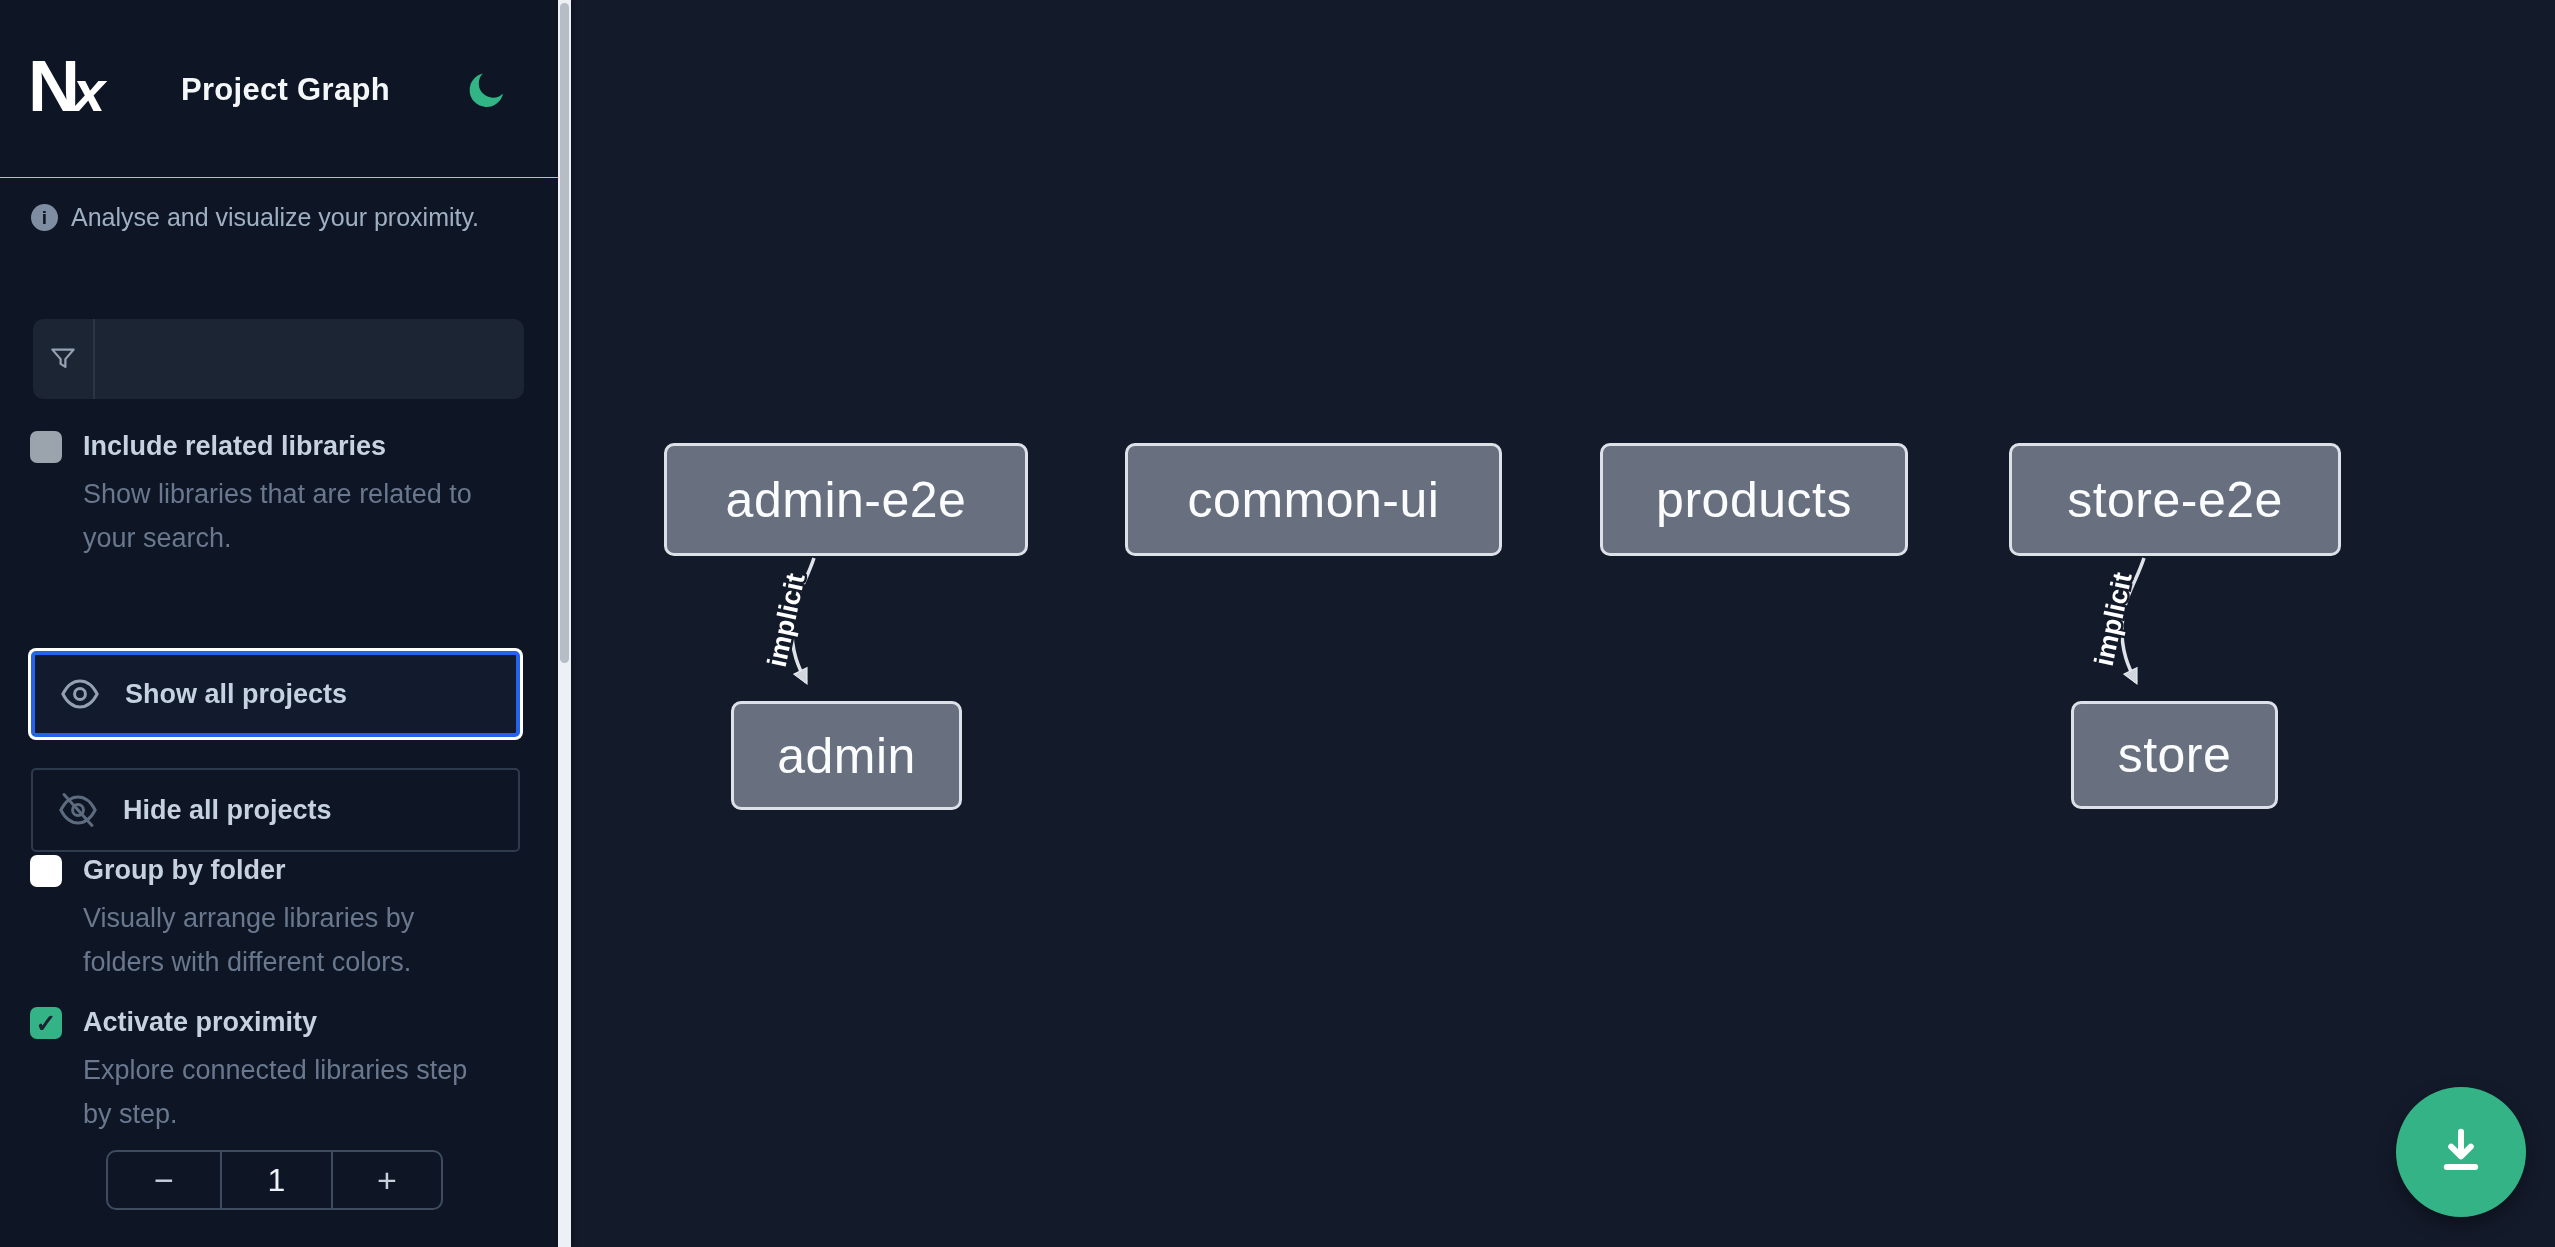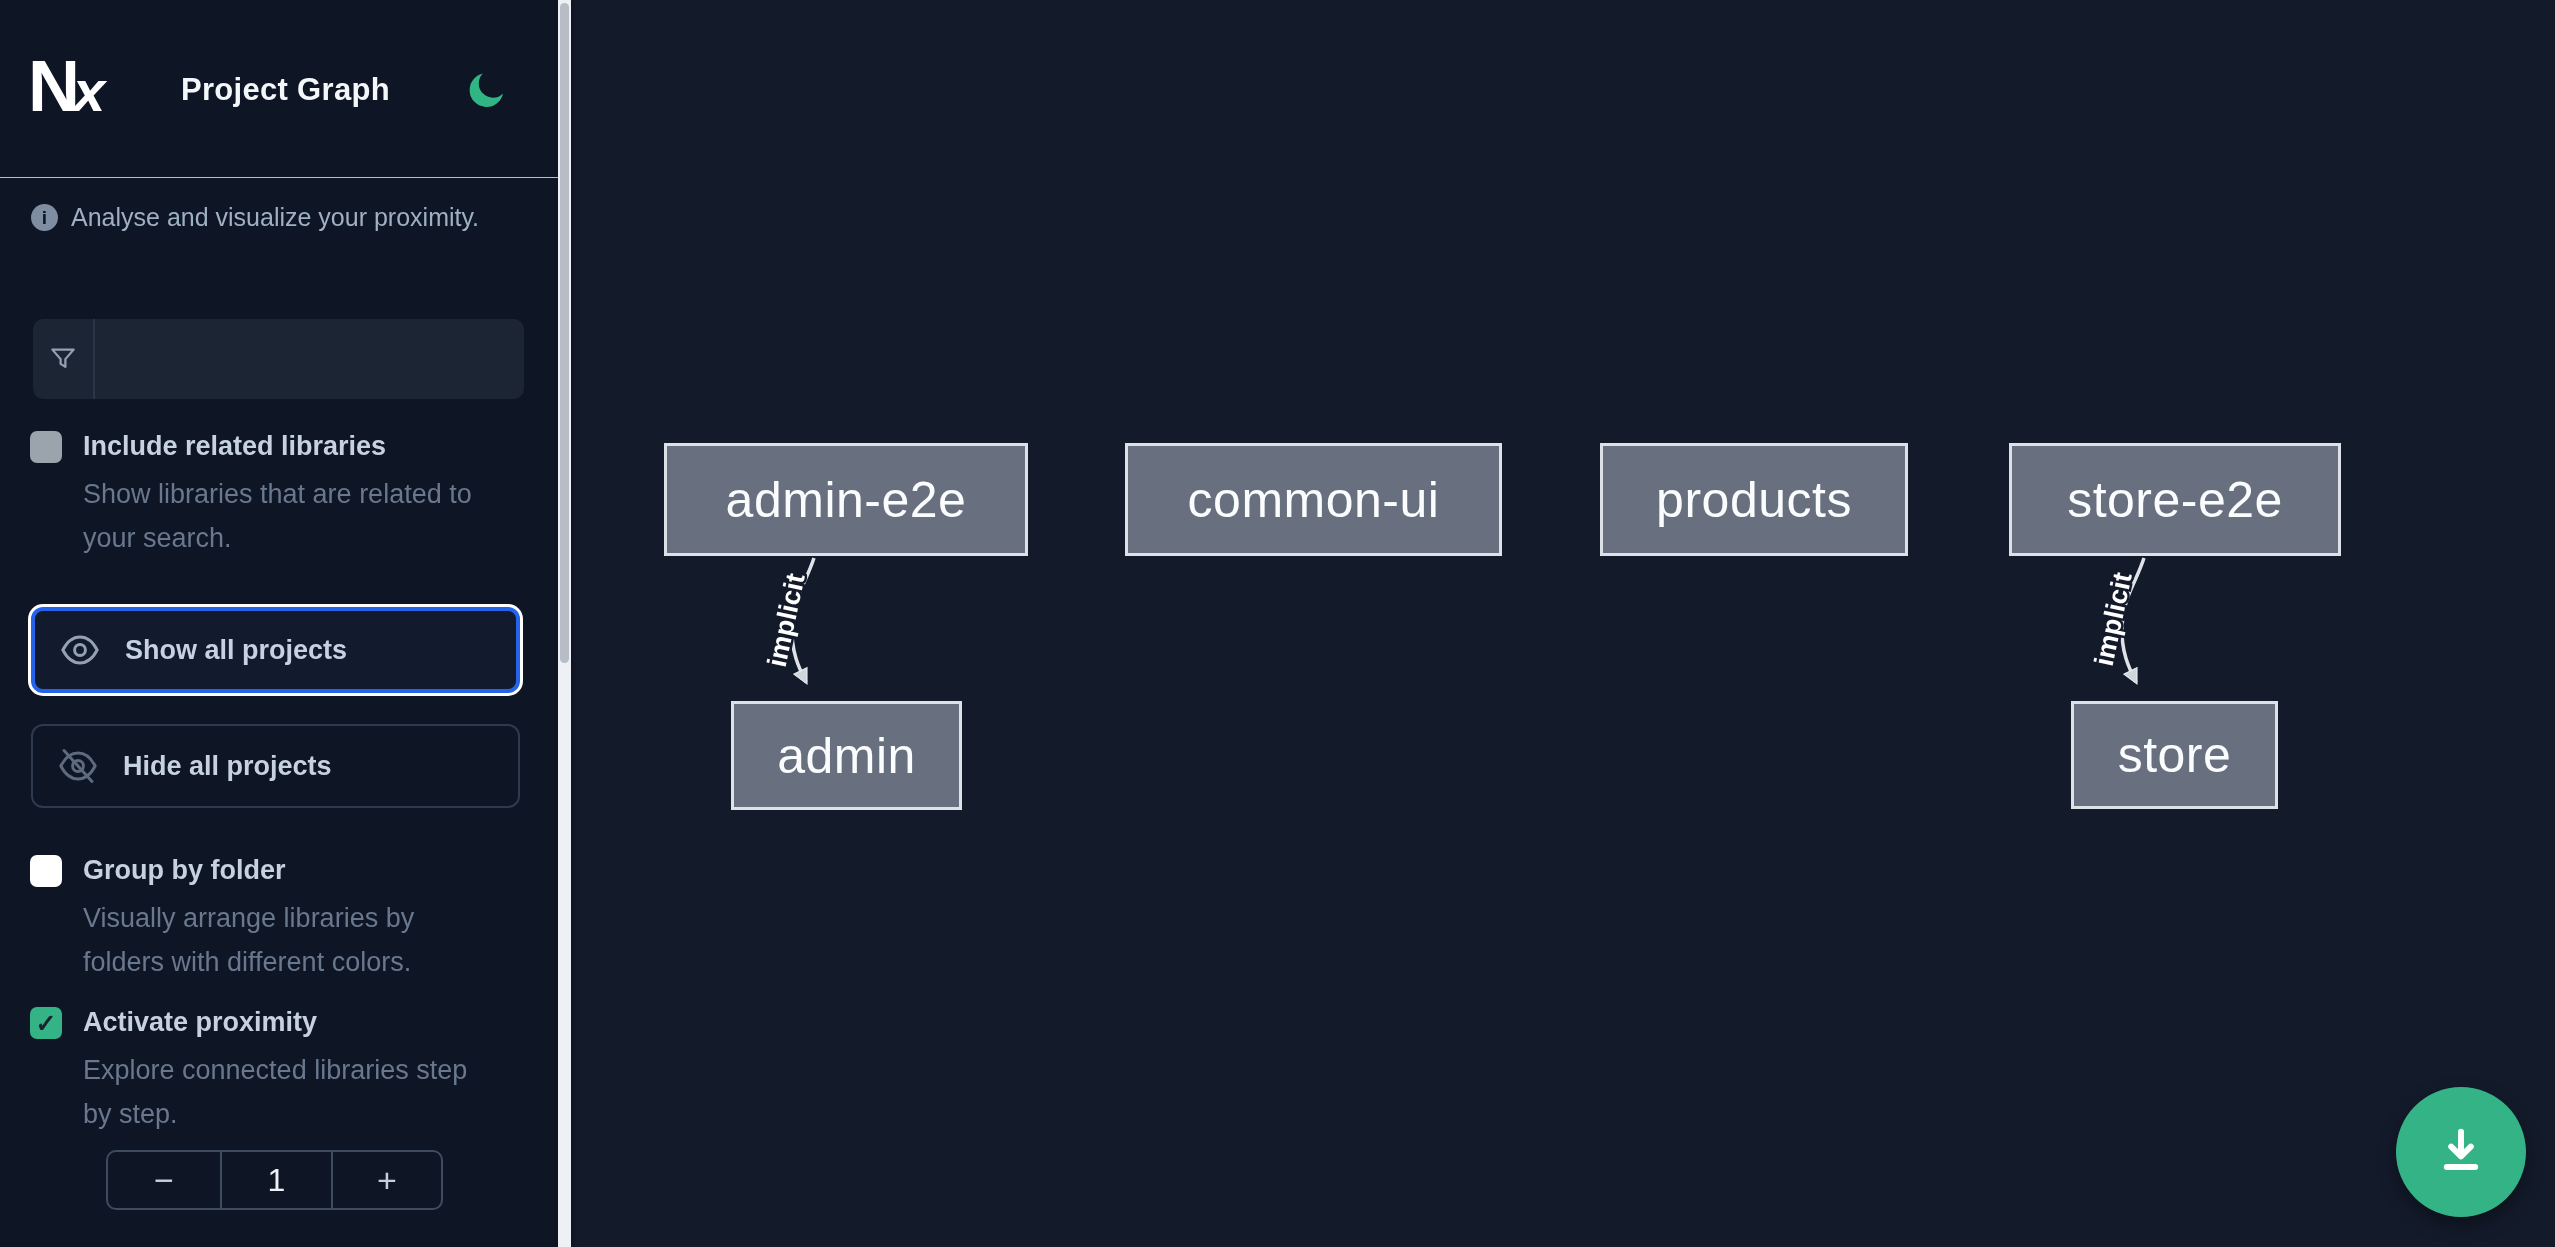--- a/index.html
+++ b/index.html
@@ -42,23 +42,23 @@
   .cbx { width:32px; height:32px; border-radius:7px; flex:0 0 32px; margin-top:2px;
          display:flex; align-items:center; justify-content:center; cursor:pointer; }
   .cbx.gray { background:#9ba3ad; }
   .cbx.white { background:#ffffff; }
   .cbx.teal { background:#34b486; color:#1b2330; font-size:25px; font-weight:900; }
   .opt-text { margin-left:21px; }
   .opt-title { font-size:27px; font-weight:700; color:#c6d2e0; line-height:34px; }
   .opt-desc { font-size:27px; font-weight:400; color:#69788e; line-height:44px;
               margin-top:9px; width:418px; }
 
-  .sb-btn { position:absolute; left:31px; width:489px; border-radius:12px;
+  .sb-btn { position:absolute; left:31px; width:489px; border-radius:5px;
             display:flex; align-items:center; cursor:pointer;
-            font-family:"Liberation Sans", sans-serif; }
+            font-family:"Liberation Sans", sans-serif;margin-top:44px; }
   .btn-show { top:607px; height:86px; background:#111b2d; border:4px solid #2563eb;
               box-shadow:0 0 0 3px #ffffff; }
   .btn-hide { top:724px; height:84px; background:#0e1524; border:2px solid #2e3b4f; }
   .sb-btn .btn-icon { margin-left:24px; display:flex; }
   .sb-btn .btn-label { margin-left:24px; font-size:27px; font-weight:700; color:#c6d2e0; }
 
   .stepper { position:absolute; left:106px; top:1150px; width:337px; height:60px;
              border:2px solid #3e4c60; border-radius:10px; display:flex; }
   .stepper > div { display:flex; align-items:center; justify-content:center; cursor:pointer; }
   .step-dec { width:112px; font-size:34px; color:#c6cfdb; }
@@ -69,21 +69,21 @@
   
   .scroll-track { position:absolute; left:558px; top:0; width:13px; height:1247px;
                   background:#edf0f4; z-index:3; box-shadow:2px 0 5px rgba(0,0,0,.3); }
   .scroll-thumb { position:absolute; left:2px; top:3px; width:9px; height:660px;
                   background:#b6bdc6; border-radius:5px; cursor:pointer; }
 
   
   .canvas { position:absolute; left:571px; top:0; width:1984px; height:1247px;
             background:#131a2a; }
   .node { position:absolute; background:#68707f; border:3px solid #dde2e8;
-          border-radius:0; color:#fbfcfe; font-size:50px; display:flex;
+          border-radius:10px; color:#fbfcfe; font-size:50px; display:flex;
           align-items:center; justify-content:center; cursor:pointer;
           letter-spacing:.5px; }
   .n-admin-e2e { left:93px;  top:443px; width:364px; height:113px; }
   .n-common-ui { left:554px; top:443px; width:377px; height:113px; }
   .n-products  { left:1029px;top:443px; width:308px; height:113px; }
   .n-store-e2e { left:1438px;top:443px; width:332px; height:113px; }
   .n-admin     { left:160px; top:701px; width:231px; height:109px; }
   .n-store     { left:1500px;top:701px; width:207px; height:108px; }
 
   .edges { position:absolute; left:0; top:0; width:1984px; height:1247px; }

